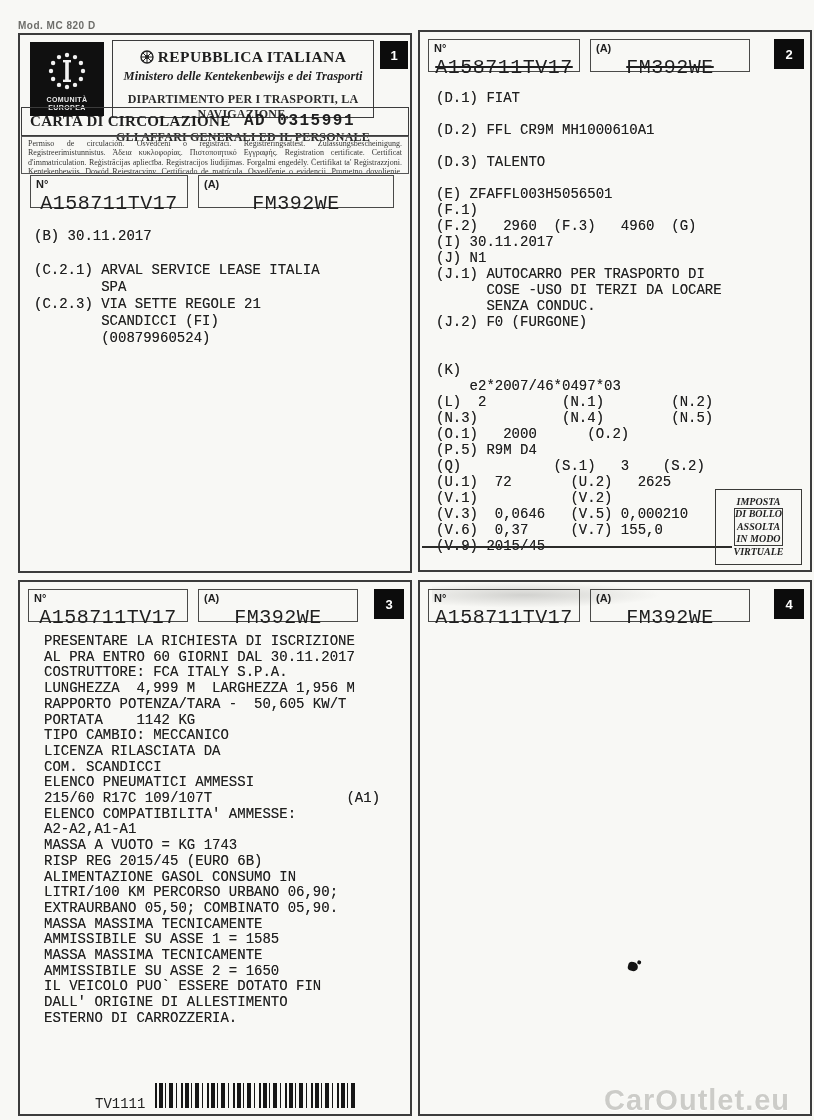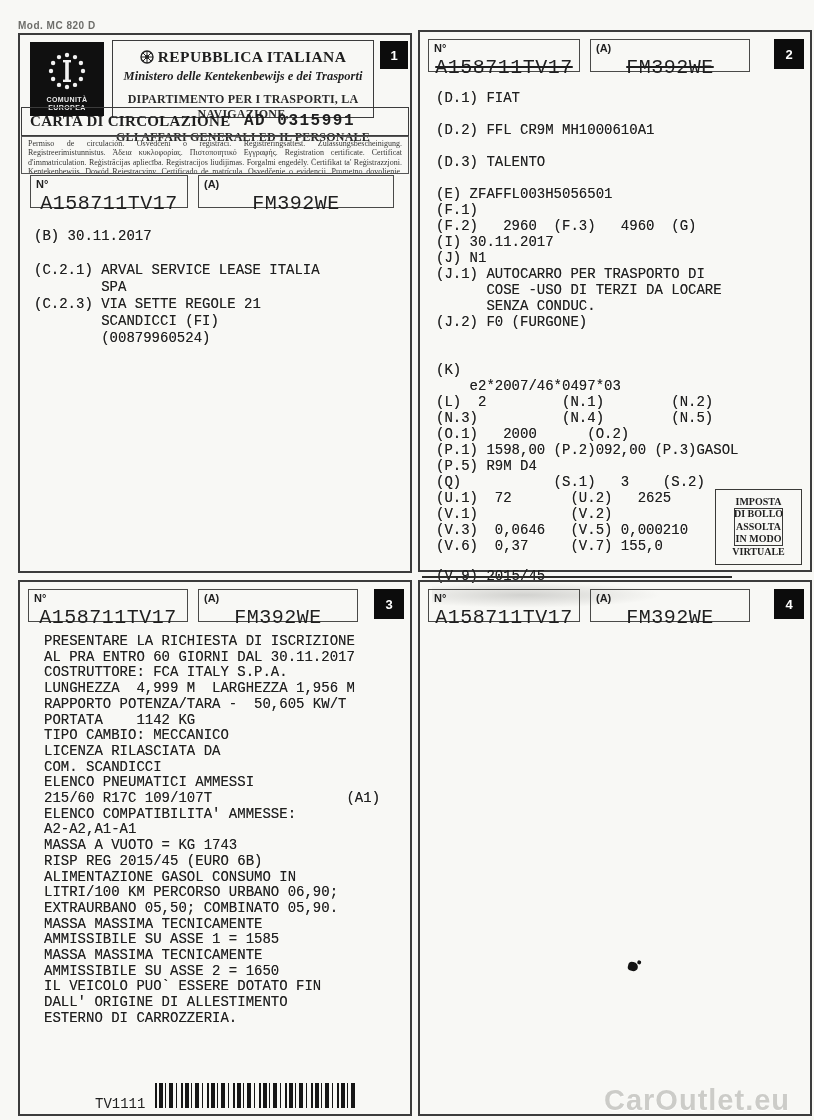--- a/index.html
+++ b/index.html
@@ -53,25 +53,25 @@
   .q3 .numbox.nb-a{left:178px;top:7px;width:160px;}
   .chip-row{right:6px;top:7px;width:30px;height:30px;}
 
   
   .mono{position:absolute;font-family:"Liberation Mono","DejaVu Sans Mono",monospace;
         font-size:14px;color:var(--ink);text-shadow:0 0 .5px rgba(20,20,20,.55);}
   .ln{white-space:pre;}
   .body1{left:14px;top:193px;line-height:17px;}
   .body2{left:16px;top:58px;line-height:16px;}
   .body3{left:24px;top:52px;line-height:15.7px;}
-  .struckline{position:relative;white-space:pre;margin-top:14px;}
+  .struckline{position:relative;white-space:pre;}
   .struckline::before{content:"";position:absolute;left:-14px;width:310px;top:8px;height:2px;background:#2c2c2a;}
 
   
-  .stamp{position:absolute;left:295px;top:457px;width:87px;height:76px;border:1.5px solid #3a3a38;padding:18px;box-sizing:border-box;}
+  .stamp{position:absolute;left:295px;top:457px;width:87px;height:76px;border:1.5px solid #3a3a38;padding:18px;box-sizing:border-box;font-style:italic;}
   .stamp-inner{width:100%;height:100%;border:1px solid #3a3a38;box-sizing:border-box;
                display:flex;flex-direction:column;align-items:center;justify-content:center;
                font-family:"Liberation Serif",serif;font-weight:bold;font-size:10px;line-height:12.5px;text-align:center;}
 
   
   .footer-code{position:absolute;left:75px;bottom:2px;font-family:"Liberation Mono","DejaVu Sans Mono",monospace;font-size:14px;margin-top:31px;}
   .barcode{position:absolute;left:135px;bottom:6px;width:202px;height:25px;
     background:repeating-linear-gradient(90deg,
       #161616 0 2px, transparent 2px 4px,
       #161616 4px 8px, transparent 8px 10px,
@@ -196,21 +196,20 @@
           <div class="ln">      COSE -USO DI TERZI DA LOCARE</div>
           <div class="ln">      SENZA CONDUC.</div>
           <div class="ln">(J.2) F0 (FURGONE)</div>
           <div class="ln">&nbsp;</div>
           <div class="ln">&nbsp;</div>
           <div class="ln">(K)</div>
           <div class="ln">    e2*2007/46*0497*03</div>
           <div class="ln">(L)  2         (N.1)        (N.2)</div>
           <div class="ln">(N.3)          (N.4)        (N.5)</div>
           <div class="ln">(O.1)   2000      (O.2)</div>
-          <div class="ln">(P.1) 1598,00 (P.2)092,00 (P.3)GASOL</div>
           <div class="ln">(P.5) R9M D4</div>
           <div class="ln">(Q)           (S.1)   3    (S.2)</div>
           <div class="ln">(U.1)  72       (U.2)   2625</div>
           <div class="ln">(V.1)           (V.2)</div>
           <div class="ln">(V.3)  0,0646   (V.5) 0,000210</div>
           <div class="ln">(V.6)  0,37     (V.7) 155,0</div>
         </div>
       <div class="struckline">(V.9) 2015/45</div>
     </div>
 

